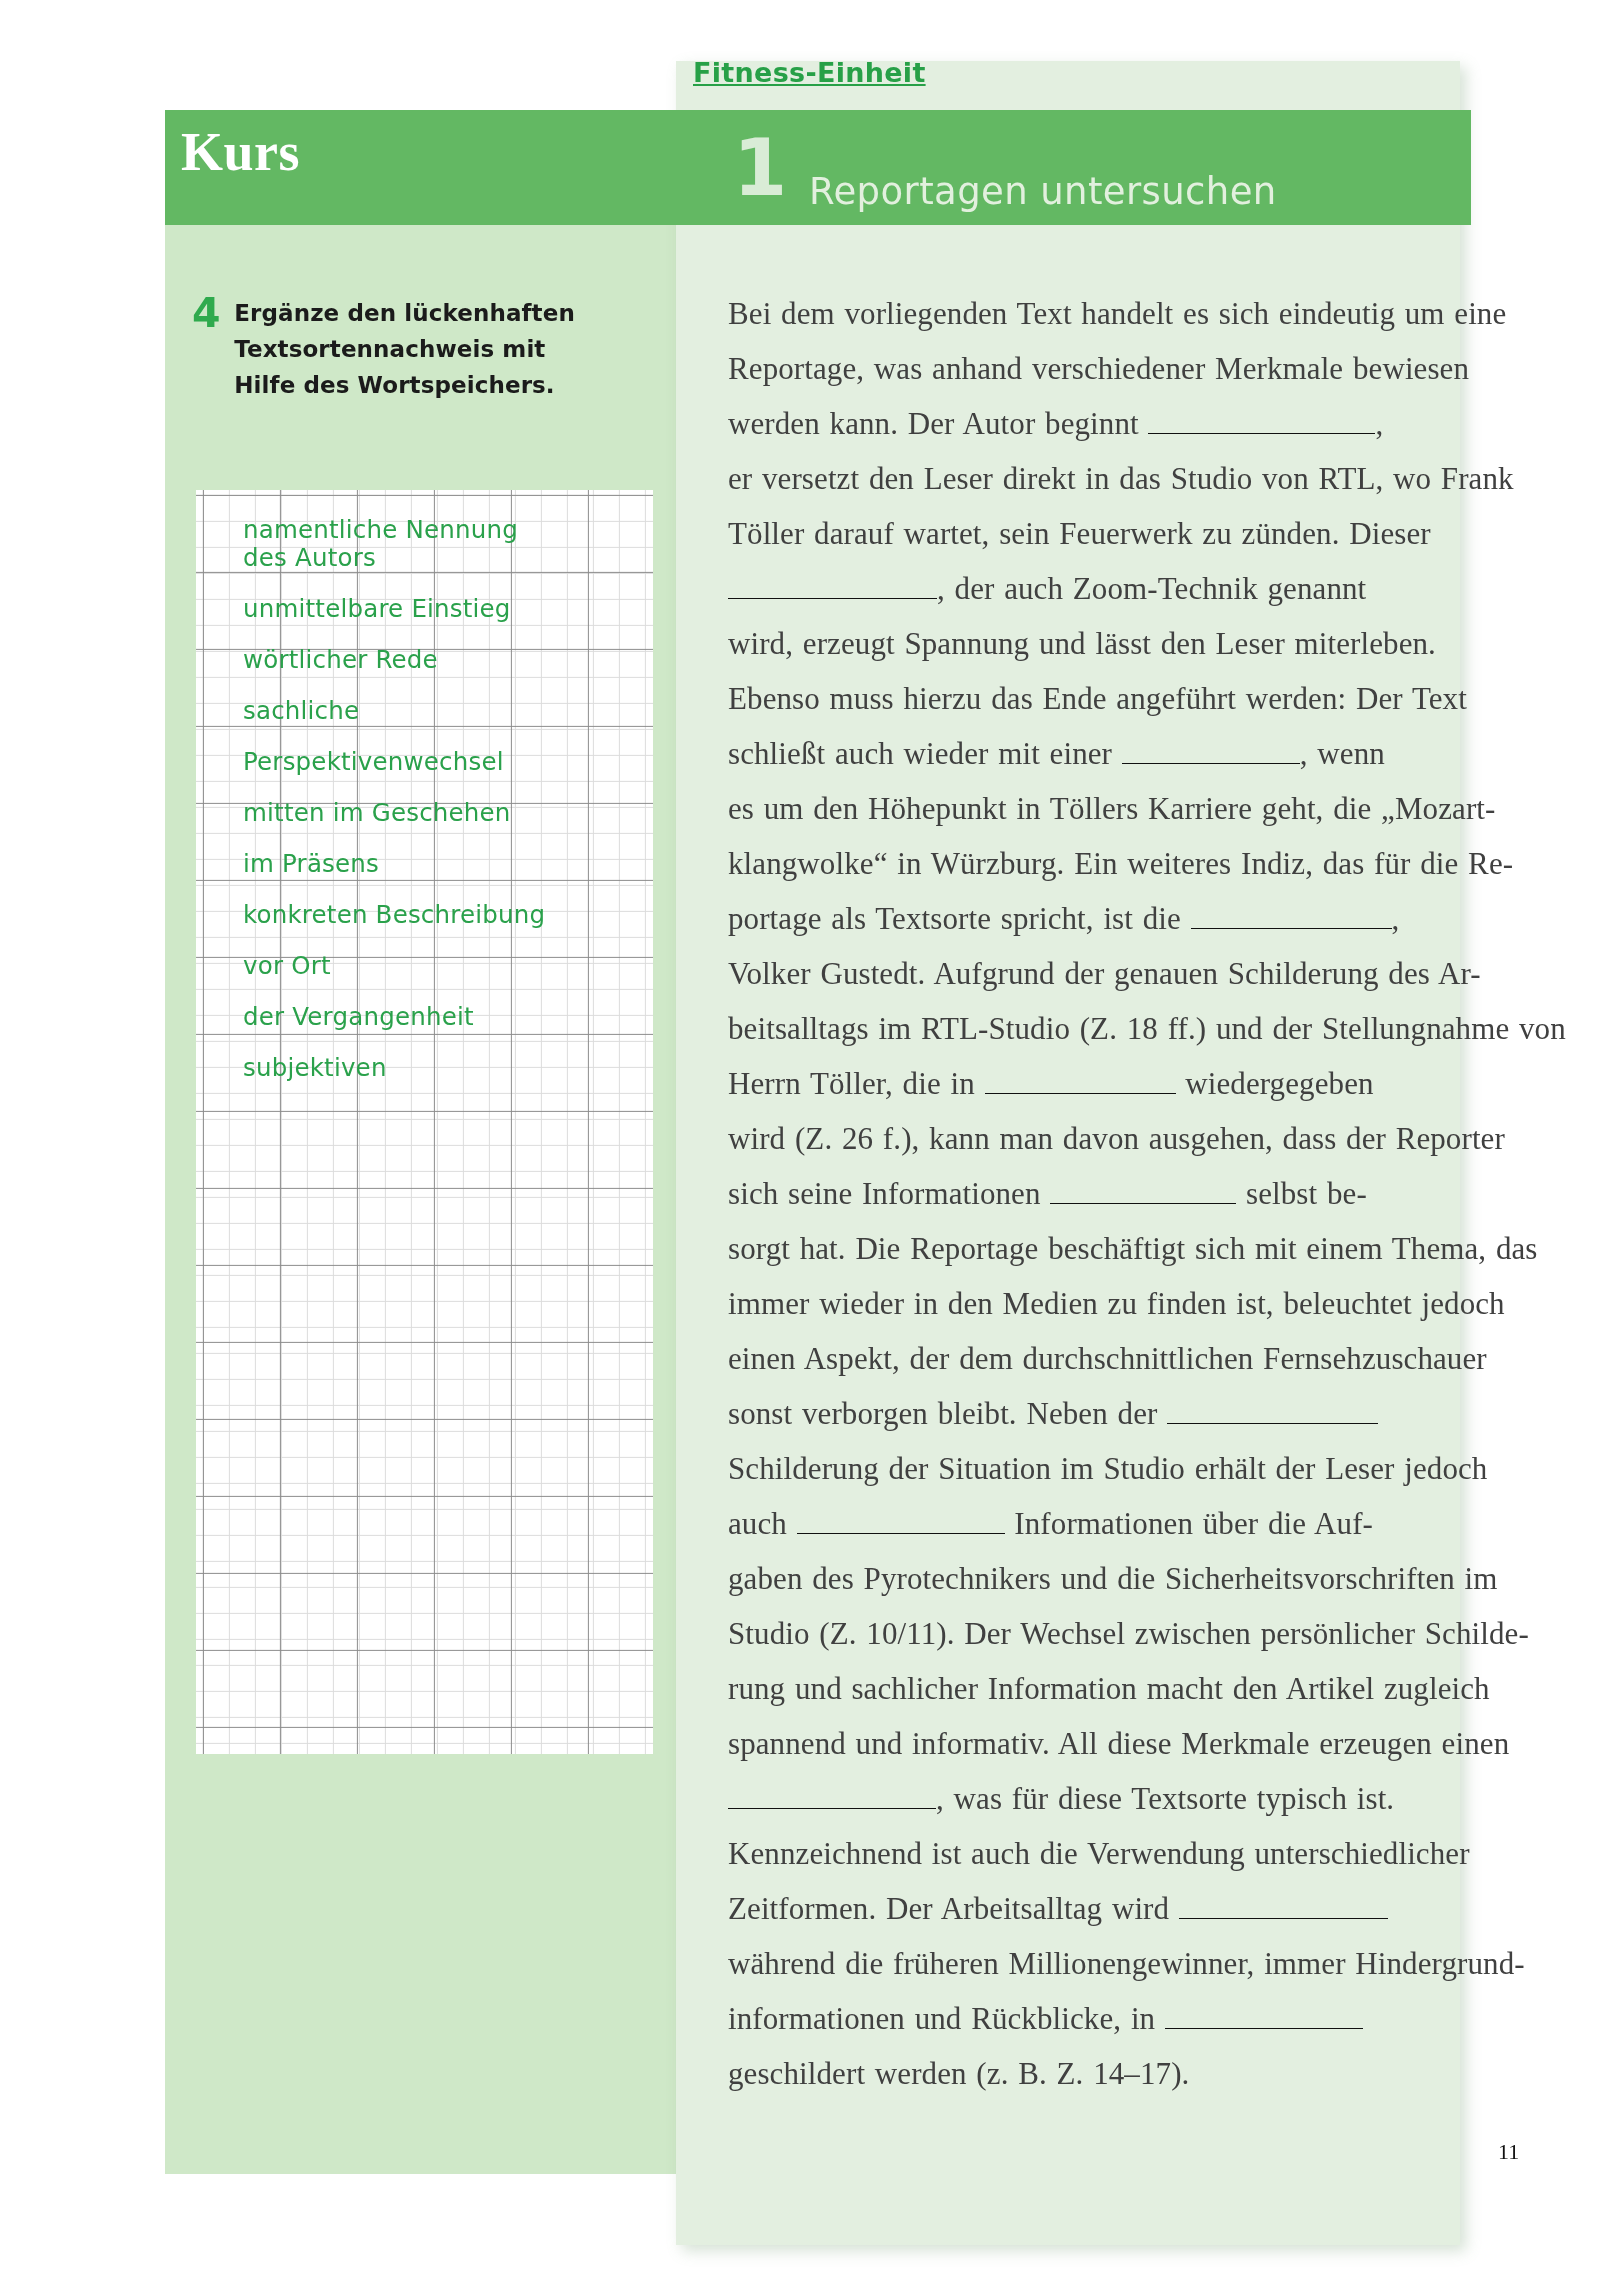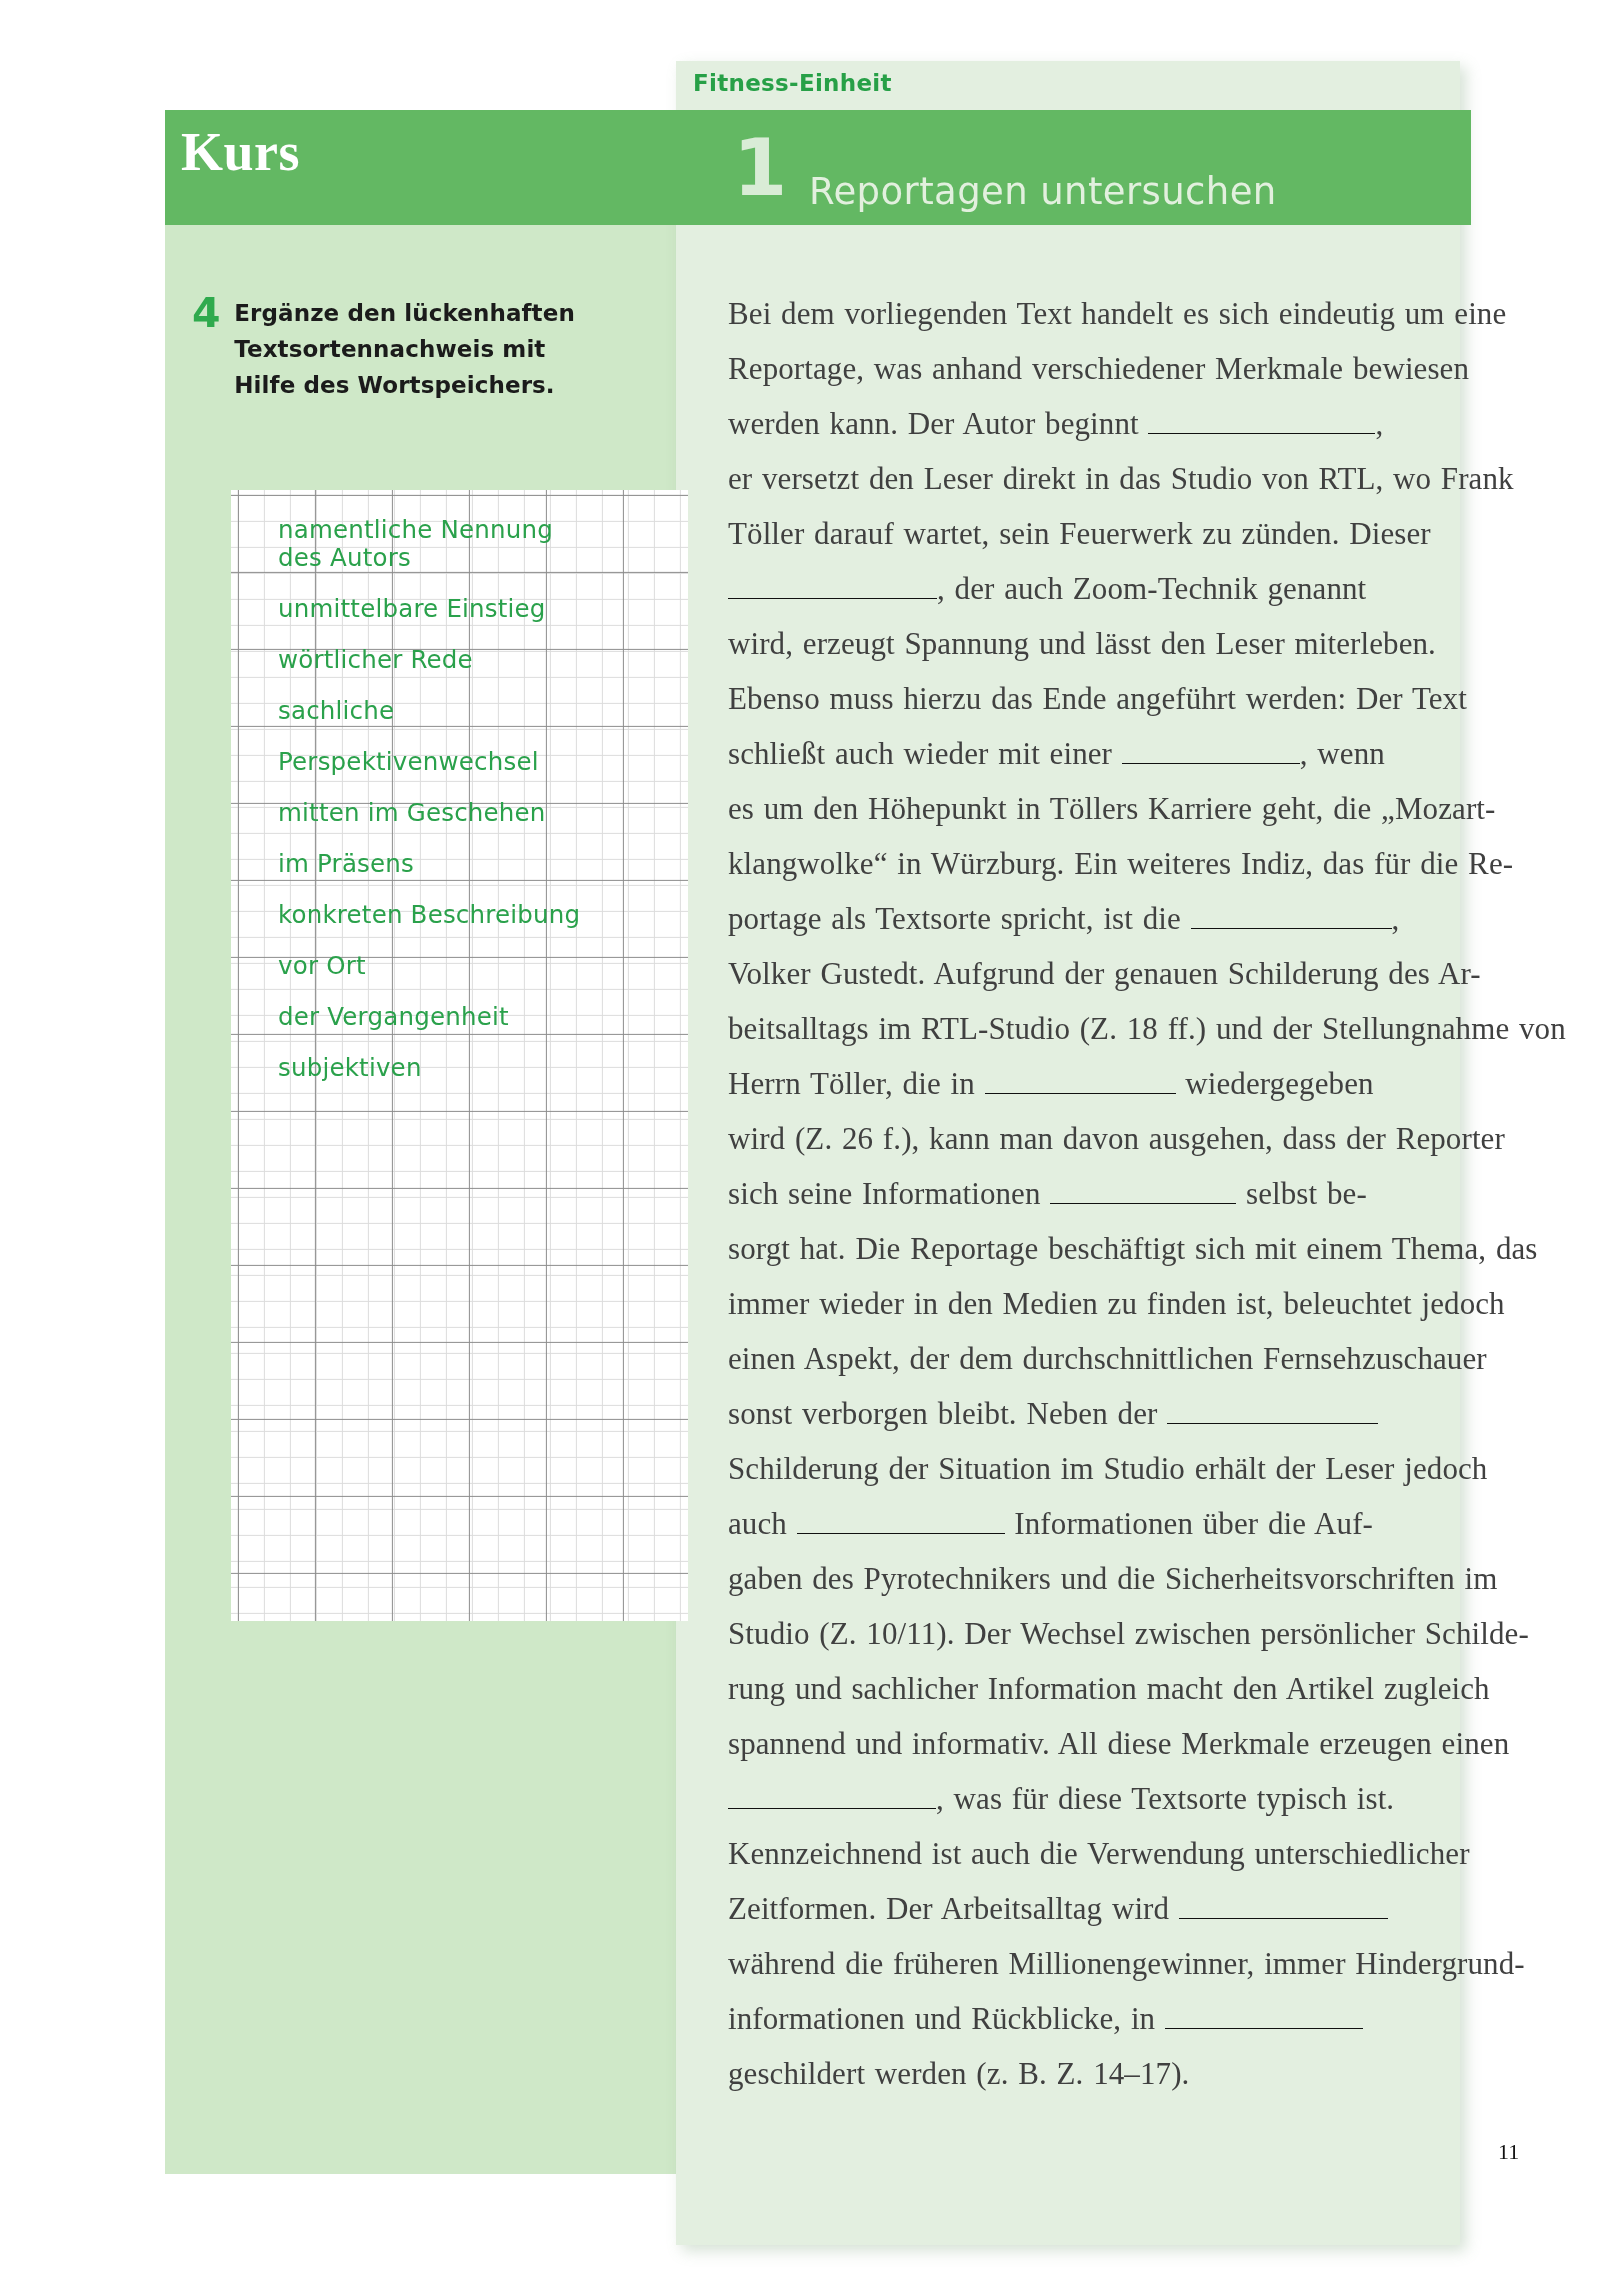--- a/index.html
+++ b/index.html
@@ -59,26 +59,27 @@
     font-size: 54px;
     font-weight: bold;
     color: #ffffff;
     letter-spacing: 0.5px;
     line-height: 1;
   }
 
   .fitness-label {
     position: absolute;
     left: 693px;
-    top: 70px;
-    font-family: "DejaVu Sans", "Liberation Sans", sans-serif;
-    font-size: 23px;
+    top: 57px;
+    font-family: "DejaVu Sans", "Liberation Sans", sans-serif;
+    font-size: 27px;
     font-weight: bold;
     color: #27a047;
     letter-spacing: 0.3px;
+    text-decoration: underline;
   }
 
   .unit-number {
     position: absolute;
     left: 733px;
     top: 129px;
     font-family: "DejaVu Sans", "Liberation Sans", sans-serif;
     font-size: 78px;
     font-weight: bold;
     color: #d9ecd6;
@@ -123,37 +124,36 @@
     letter-spacing: 0.1px;
     padding-top: 3.9px;
   }
 
   
   .wordbank {
     position: absolute;
     left: 196px;
     top: 490px;
     width: 457px;
-    height: 1131px;
+    height: 1264px;
     background: #ffffff;
     background-image:
       
       linear-gradient(to right, #8c8c8c 1.3px, transparent 1.3px),
       linear-gradient(to bottom, #8c8c8c 1.3px, transparent 1.3px),
       
       linear-gradient(to right, #dcdcdc 1px, transparent 1px),
       linear-gradient(to bottom, #dcdcdc 1px, transparent 1px);
     background-size:
       77px 77px,
       77px 77px,
       26px 26px,
       26px 26px;
     background-position: 6.9px 4.9px, 6.9px 4.9px, 6.9px 4.9px, 6.9px 4.9px;
     box-sizing: border-box;
-    margin-left: 35px;
   }
   .wordbank-list {
     position: absolute;
     left: 0;
     top: 0;
     width: 100%;
     padding: 28px 0 0 47px;
     box-sizing: border-box;
   }
   .word-entry {

